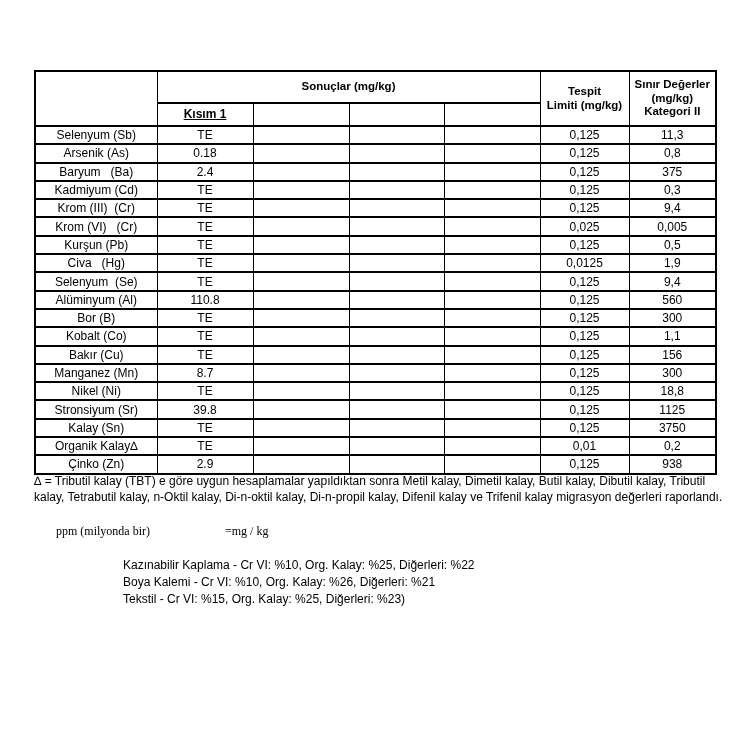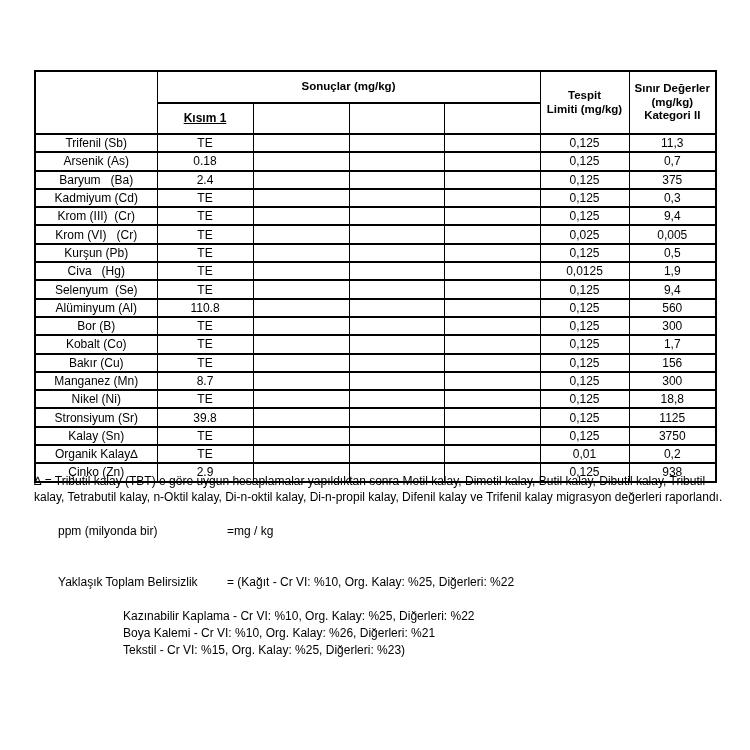--- a/index.html
+++ b/index.html
@@ -19,33 +19,33 @@
     border-top-width:2px; border-bottom-width:2px;
     padding:0; text-align:center; vertical-align:middle;
     overflow:hidden;
   }
   table.results thead th {
     font-weight:bold; font-size:11.5px; line-height:13.5px;
     white-space:pre-line;
   }
   th.group-header { font-size:12px;margin-top:31px; }
   tr.header-row-1 { height:32px; }
-  tr.header-row-2 { height:31px; }
+  tr.header-row-2 { height:23px; }
   span.part1-label { text-decoration:underline; font-weight:bold; font-size:12px; }
   table.results td {
     font-size:12px; line-height:14px; height:16.3px; white-space:pre;
   }
   
   .footnote {
     position:absolute; left:34px; top:474px; width:712px;
     font-size:12px; line-height:15.5px; white-space:pre;
   }
   
   .legend { position:absolute; left:38px; top:506px; width:700px; font-size:12px; }
-  .legend-row { line-height:17px; white-space:pre; }
+  .legend-row { line-height:17px; white-space:pre;font-family:Liberation Serif, serif; }
   .legend-label { display:inline-block; width:169px; }
   .legend-cont { margin-left:85px; line-height:17px; white-space:pre; }
 </style>
 </head>
 <body>
 
 <div class="page">
 
   <table class="results">
     <colgroup>
@@ -69,36 +69,36 @@
       </tr>
       <tr class="header-row-2">
         <th><span class="part1-label">Kısım 1</span></th>
         <th></th>
         <th></th>
         <th></th>
       </tr>
     </thead>
     <tbody id="table-body">
         <tr>
-          <td>Trifenil (Sb)</td>
+          <td>Selenyum (Sb)</td>
           <td>TE</td>
           <td></td>
           <td></td>
           <td></td>
           <td>0,125</td>
           <td>11,3</td>
         </tr>
         <tr>
           <td>Arsenik (As)</td>
           <td>0.18</td>
           <td></td>
           <td></td>
           <td></td>
           <td>0,125</td>
-          <td>0,7</td>
+          <td>0,8</td>
         </tr>
         <tr>
           <td>Baryum   (Ba)</td>
           <td>2.4</td>
           <td></td>
           <td></td>
           <td></td>
           <td>0,125</td>
           <td>375</td>
         </tr>
@@ -174,21 +174,21 @@
           <td>0,125</td>
           <td>300</td>
         </tr>
         <tr>
           <td>Kobalt (Co)</td>
           <td>TE</td>
           <td></td>
           <td></td>
           <td></td>
           <td>0,125</td>
-          <td>1,7</td>
+          <td>1,1</td>
         </tr>
         <tr>
           <td>Bakır (Cu)</td>
           <td>TE</td>
           <td></td>
           <td></td>
           <td></td>
           <td>0,125</td>
           <td>156</td>
         </tr>
@@ -248,22 +248,19 @@
         </tr>
       </tbody>
   </table>
 
   <div class="footnote">∆ = Tributil kalay (TBT) e göre uygun hesaplamalar yapıldıktan sonra Metil kalay, Dimetil kalay, Butil kalay, Dibutil kalay, Tributil
 kalay, Tetrabutil kalay, n-Oktil kalay, Di-n-oktil kalay, Di-n-propil kalay, Difenil kalay ve Trifenil kalay migrasyon değerleri raporlandı.</div>
 
   <div class="legend">
     <div class="legend-row">
       <span class="legend-label">ppm (milyonda bir)</span><span class="legend-value">=mg / kg</span>
-    </div>
-    <div class="legend-row">
-      <span class="legend-label">Yaklaşık Toplam Belirsizlik</span><span class="legend-value">= (Kağıt - Cr VI: %10, Org. Kalay: %25, Diğerleri: %22</span>
     </div>
     <div class="legend-cont">Kazınabilir Kaplama - Cr VI: %10, Org. Kalay: %25, Diğerleri: %22</div>
     <div class="legend-cont">Boya Kalemi - Cr VI: %10, Org. Kalay: %26, Diğerleri: %21</div>
     <div class="legend-cont">Tekstil - Cr VI: %15, Org. Kalay: %25, Diğerleri: %23)</div>
   </div>
 
 </div>
 
 </body></html>

